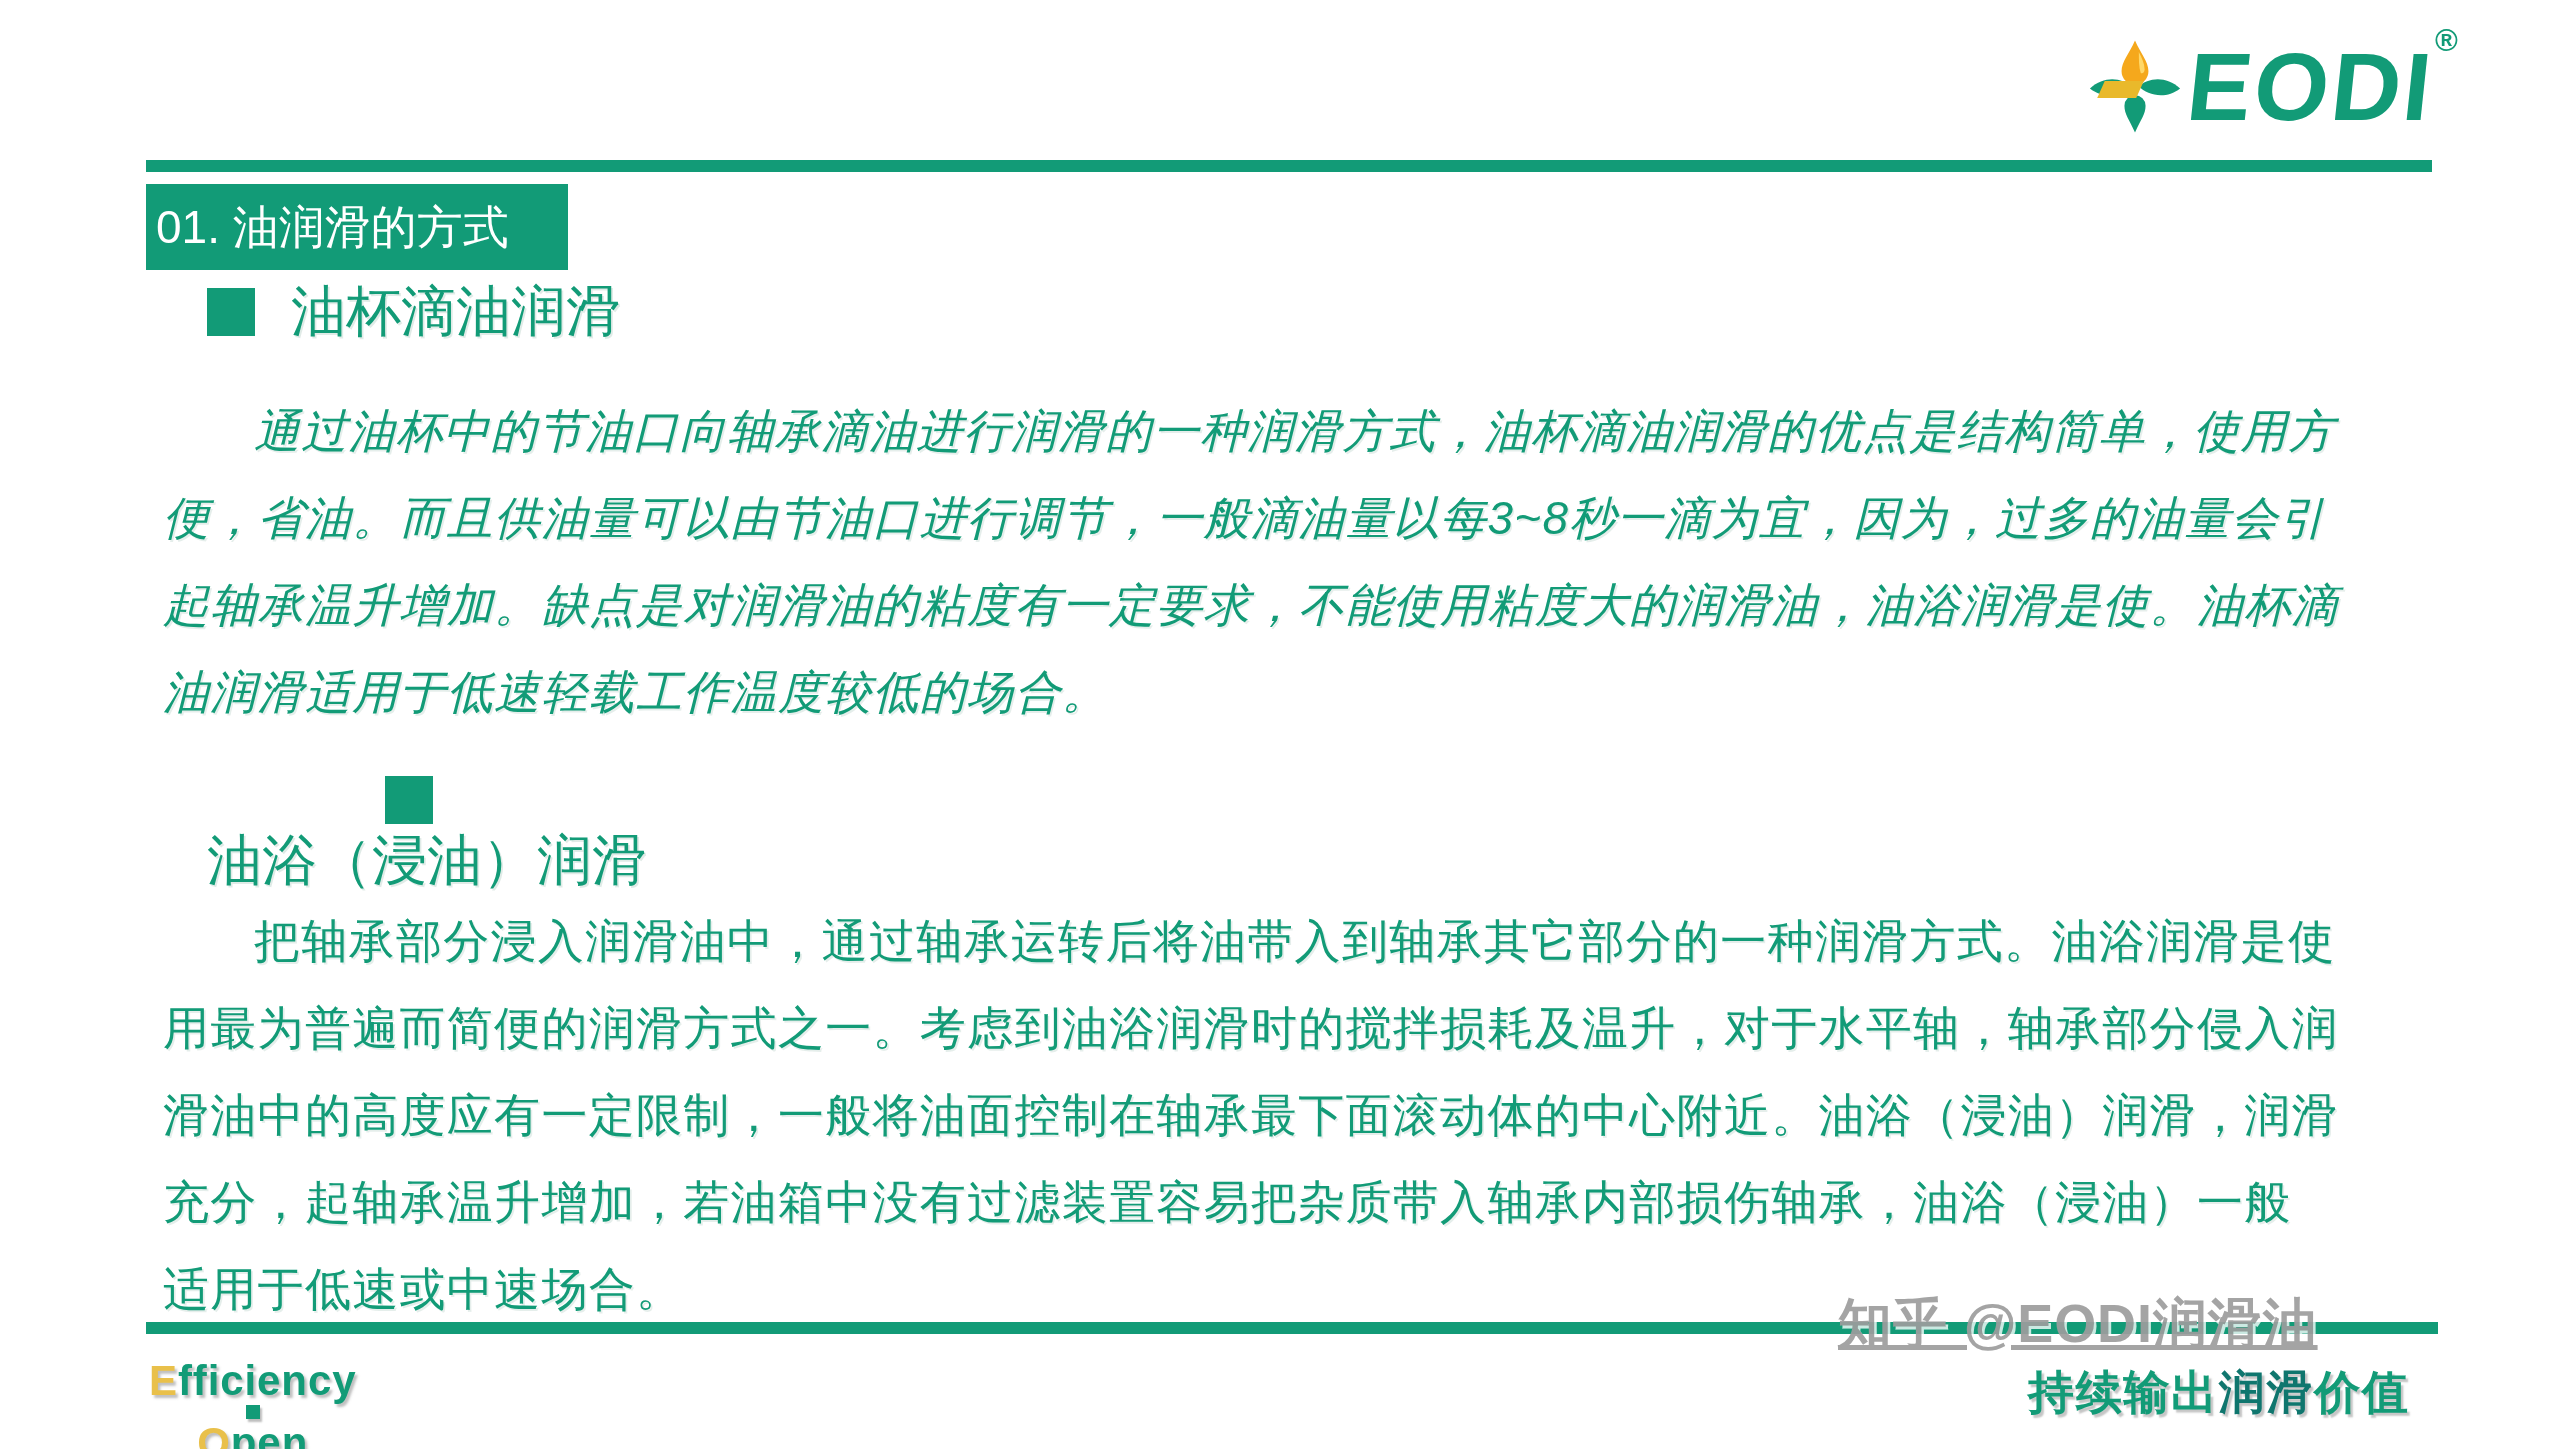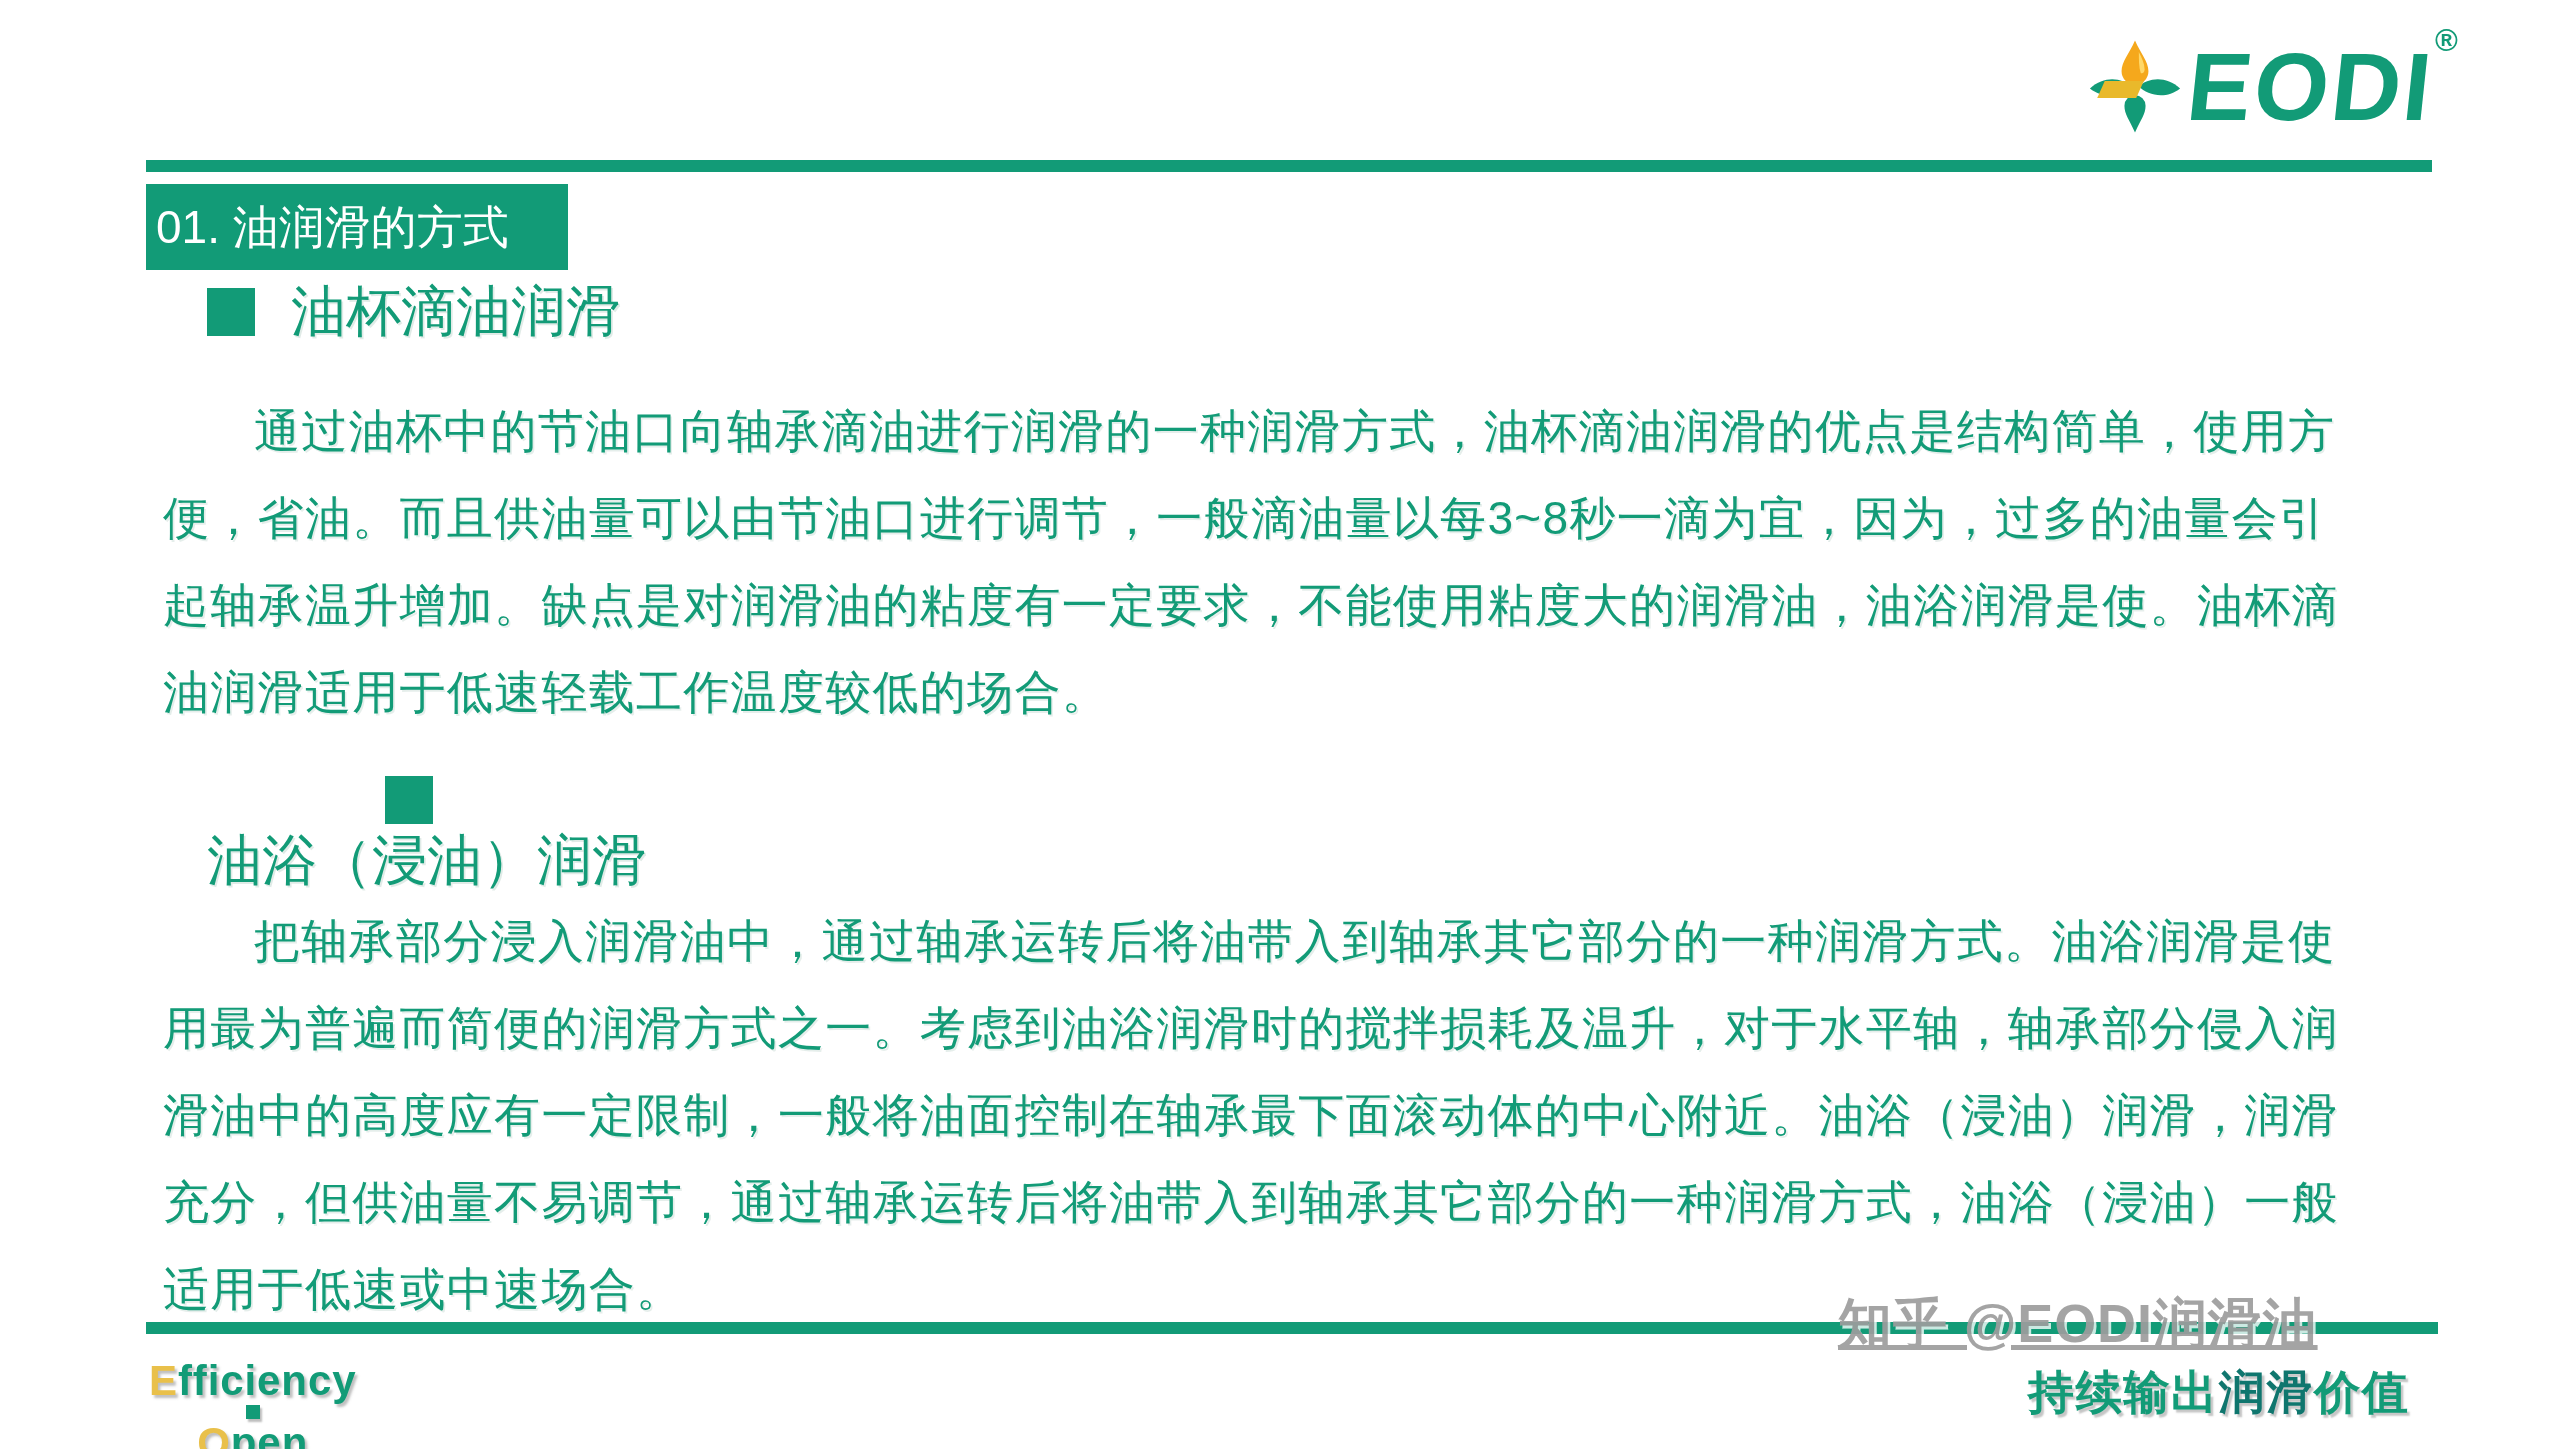--- a/index.html
+++ b/index.html
@@ -31,21 +31,21 @@
   
   .section-head{position:absolute; left:163px; display:flex; align-items:center; height:58px;margin-left:44px;}
   .head1{top:283px;} .head2{top:776px;flex-direction:column;}
   .bullet{width:48px; height:48px; background:#129B77; margin-right:36px; flex:none;}
   .head-text{
     font-size:55px; color:#129B77; white-space:nowrap;
     text-shadow:1.7px 1.7px 0 rgba(0,90,60,0.12);
   }
   
   .para{position:absolute; left:163px; width:2301px; color:#129B77;}
-  .para1{top:388px;} .para2{top:898px;}
+  .para1{top:388px;font-style:italic;} .para2{top:898px;}
   .para .line{
     font-size:46px; line-height:87px; letter-spacing:1.3px; white-space:nowrap;
     text-shadow:1.7px 1.7px 0 rgba(0,90,60,0.10);
   }
   .para .line.first{padding-left:91px;}
   
   .footer{
     position:absolute; left:149px; top:1357px; display:flex; align-items:center;
     font-size:42px; font-weight:bold; letter-spacing:0.9px;
     text-shadow:2.6px 3.4px 2.6px rgba(110,110,110,0.45);
@@ -106,21 +106,21 @@
     </div>
 
   <div class="section-head head2">
     <span class="bullet"></span>
     <span class="head-text">油浴（浸油）润滑</span>
   </div>
   <div class="para para2">
       <div class="line first">把轴承部分浸入润滑油中，通过轴承运转后将油带入到轴承其它部分的一种润滑方式。油浴润滑是使</div>
       <div class="line">用最为普遍而简便的润滑方式之一。考虑到油浴润滑时的搅拌损耗及温升，对于水平轴，轴承部分侵入润</div>
       <div class="line">滑油中的高度应有一定限制，一般将油面控制在轴承最下面滚动体的中心附近。油浴（浸油）润滑，润滑</div>
-      <div class="line">充分，但供油量不易调节，通过轴承运转后将油带入到轴承其它部分的一种润滑方式，油浴（浸油）一般</div>
+      <div class="line">充分，起轴承温升增加，若油箱中没有过滤装置容易把杂质带入轴承内部损伤轴承，油浴（浸油）一般</div>
       <div class="line">适用于低速或中速场合。</div>
     </div>
 
   <div class="bottom-rule"></div>
 
   <div class="footer">
       <span class="word"><span class="first-letter">E</span><span class="rest">fficiency</span></span>
       <span class="sep"></span>
       <span class="word"><span class="first-letter">O</span><span class="rest">pen</span></span>
       <span class="sep"></span>

